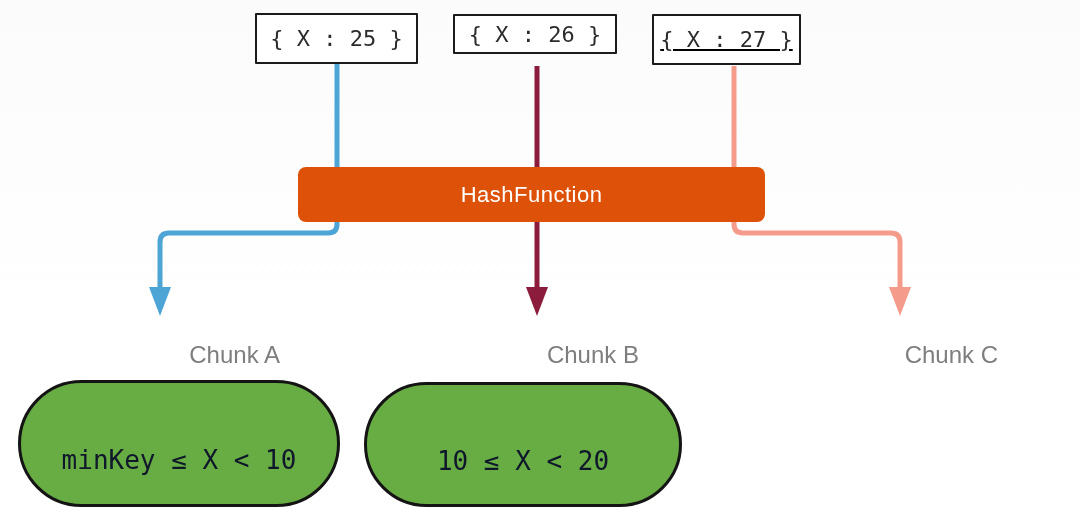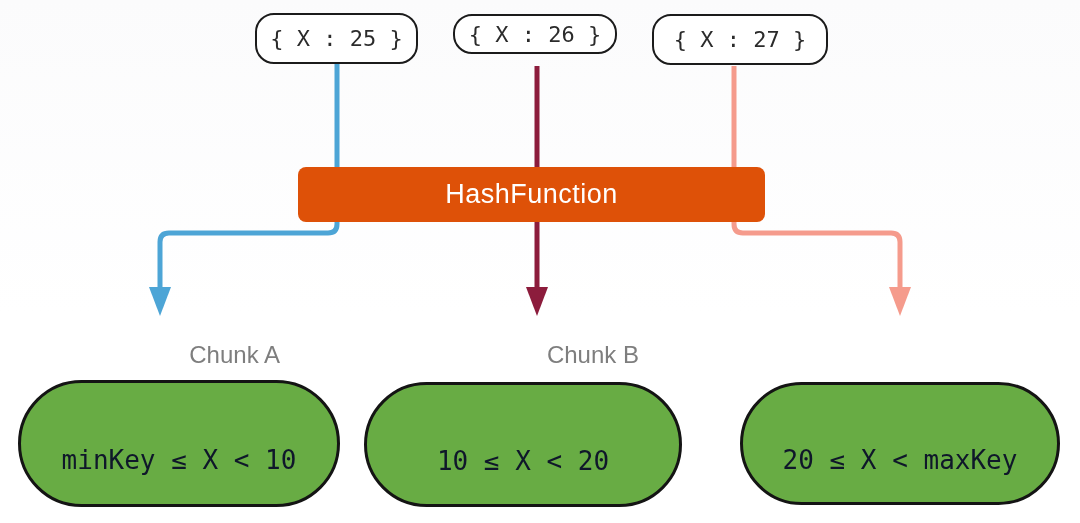--- a/index.html
+++ b/index.html
@@ -4,51 +4,51 @@
 <style>
   html,body { margin:0; padding:0; background:#ffffff; }
   .canvas {
     position:relative; width:1080px; height:523px; overflow:hidden;
     background:linear-gradient(180deg,#fbfbfc 0%,#ffffff 60%);
     font-family:"Liberation Sans", sans-serif;
   }
   .connector-layer { position:absolute; left:0; top:0; z-index:1; }
   .doc-box {
     position:absolute; box-sizing:border-box; z-index:2;
-    border:2px solid #1b1b1b; border-radius:19px; background:#ffffff;
+    border:2px solid #1b1b1b; border-radius:1px; background:#ffffff;
     display:flex; align-items:center; justify-content:center;
   }
   .doc-label {
     font-family:"DejaVu Sans Mono", monospace;
     font-size:22px; color:#2b2b2b; white-space:pre;
   }
   .hash-bar {
     position:absolute; left:298px; top:167px; width:467px; height:55px;
     border-radius:8px; z-index:2;
     display:flex; align-items:center; justify-content:center;
   }
   .hash-label {
-    color:#ffffff; font-size:27px; font-weight:400; letter-spacing:0.5px;
+    color:#ffffff; font-size:22px; font-weight:400; letter-spacing:0.5px;
   }
   .chunk-title {
     position:absolute; z-index:2; width:200px; text-align:right;
     font-size:24px; line-height:28px;
   }
   .stadium {
     position:absolute; box-sizing:border-box; z-index:2;
     border:3px solid #141414; border-radius:70px;
     display:flex; align-items:center; justify-content:center;
   }
   .stadium .range {
     font-family:"DejaVu Sans Mono", monospace;
     font-size:26px; color:#0f172a; white-space:pre;margin-top:32px;
   }
   #box-1 { left:255px; top:13px;  width:163px; height:51px; }
   #box-2 { left:453px; top:14px;  width:164px; height:40px; }
-  #box-3 { left:652px; top:14px;  width:176px; height:51px; }
+  #box-3 { left:652px; top:14px;  width:149px; height:51px;text-decoration:underline; }
   #chunk-title-a { left:80px;  top:341px; }
   #chunk-title-b { left:439px; top:341px; }
   #chunk-title-c { left:798px; top:341px; }
   #stadium-a { left:18px;  top:380px; width:322px; height:127px; }
   #stadium-b { left:364px; top:382px; width:318px; height:125px; }
   #stadium-c { left:740px; top:382px; width:320px; height:123px; }
 </style>
 </head>
 <body>
 
@@ -72,24 +72,22 @@
   <div id="box-3" class="doc-box">
     <span class="doc-label">{ X : 27 }</span>
   </div>
 
   <div class="hash-bar" style="background-color: rgb(222, 81, 8);">
     <span class="hash-label" style="color: rgb(255, 255, 255);">HashFunction</span>
   </div>
 
   <div id="chunk-title-a" class="chunk-title" style="color: rgb(126, 126, 126);">Chunk A</div>
   <div id="chunk-title-b" class="chunk-title" style="color: rgb(126, 126, 126);">Chunk B</div>
+  <div id="chunk-title-c" class="chunk-title" style="color: rgb(126, 126, 126);">Chunk C</div>
 
   <div id="stadium-a" class="stadium" style="background-color: rgb(104, 172, 68);">
     <span class="range">minKey ≤ X &lt; 10</span>
   </div>
   <div id="stadium-b" class="stadium" style="background-color: rgb(104, 172, 68);">
     <span class="range">10 ≤ X &lt; 20</span>
   </div>
-  <div id="stadium-c" class="stadium" style="background-color: rgb(104, 172, 68);">
-    <span class="range">20 ≤ X &lt; maxKey</span>
-  </div>
 
 </div>
 
 </body></html>

